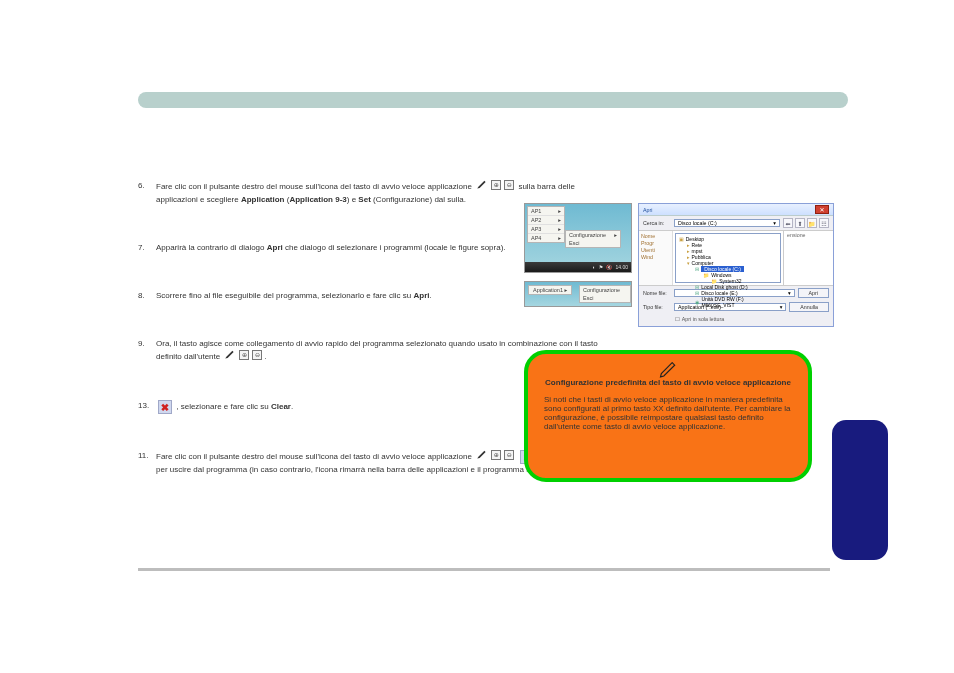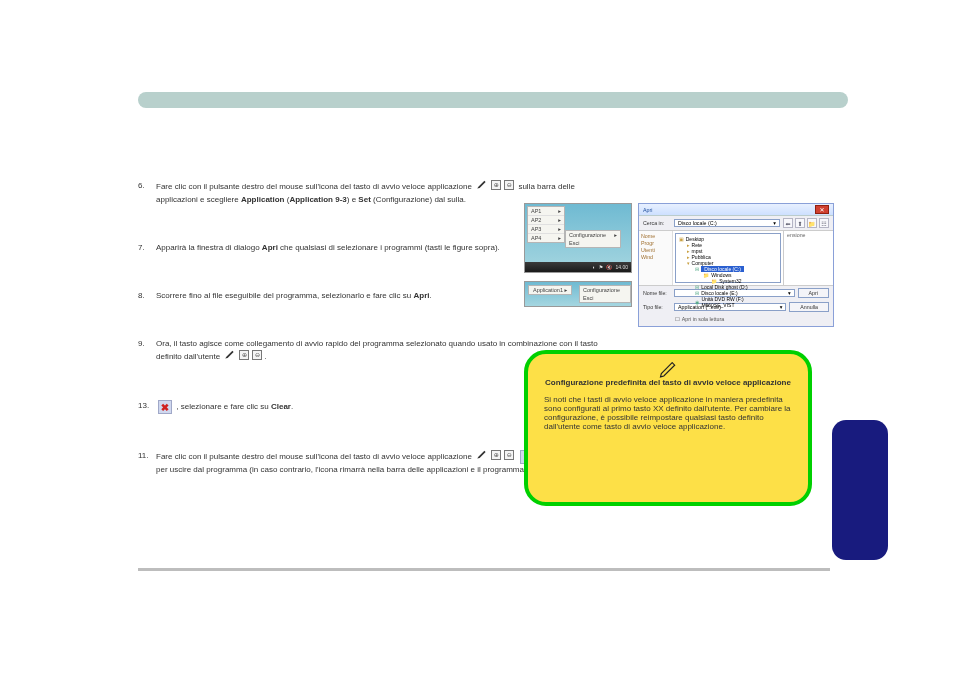--- a/index.html
+++ b/index.html
@@ -190,22 +190,22 @@
 .fd-tree .sel { background:#2a5fd0; color:#fff; padding:0 3px; }
 .fd-right { width:50px; border-left:1px solid #ccc; padding:1px 3px; color:#666; }
 .fd-btn { border:1px solid #8aa0c8; background:#f4f4f8; padding:1px 10px; color:#333; }
 .fd-check { display:flex; align-items:center; gap:2px; padding:2px 4px 4px 36px; color:#555;}
 
 .note {
   position: absolute;
   top: 350px;
   left: 524px;
   width: 288px;
-  height: 156px;
-  background: #fde047;
+  height: 132px;
+  background: #f97316;
   border: 4px solid #00d000;
   border-radius: 22px;
   font-size: 8px;
   padding: 20px 16px;
   color: #333;
 }
 .note .pencil { position:absolute; top:8px; left:50%; transform:translateX(-50%); }
 .note .pencil svg { width:20px; height:18px; }
 
 .blue-tab {
@@ -245,24 +245,24 @@
     </span>
     <span>sulla barra delle applicazioni e scegliere</span>
     <b>Application</b>
     <span>(</span><b>Application 9-3</b><span>) e</span>
     <b>Set</b>
     <span>(Configurazione) dal sulla.</span>
   </div>
 
   <div class="step">
     <span class="step-num">7.</span>
-    <span>Apparirà la finestra di dialogo</span>
+    <span>Apparirà la contrario di dialogo</span>
     <b>Apri</b>
-    <span>che qualsiasi di selezionare i programmi</span>
-    <span>(tasti le figure sopra).</span>
+    <span>che dialogo di selezionare i programmi</span>
+    <span>(locale le figure sopra).</span>
   </div>
 
   <div class="step">
     <span class="step-num">8.</span>
     <span>Scorrere fino al file eseguibile del programma, selezionarlo e fare clic su</span>
     <b>Apri</b><span>.</span>
   </div>
 
   <div class="step">
     <span class="step-num">9.</span>

